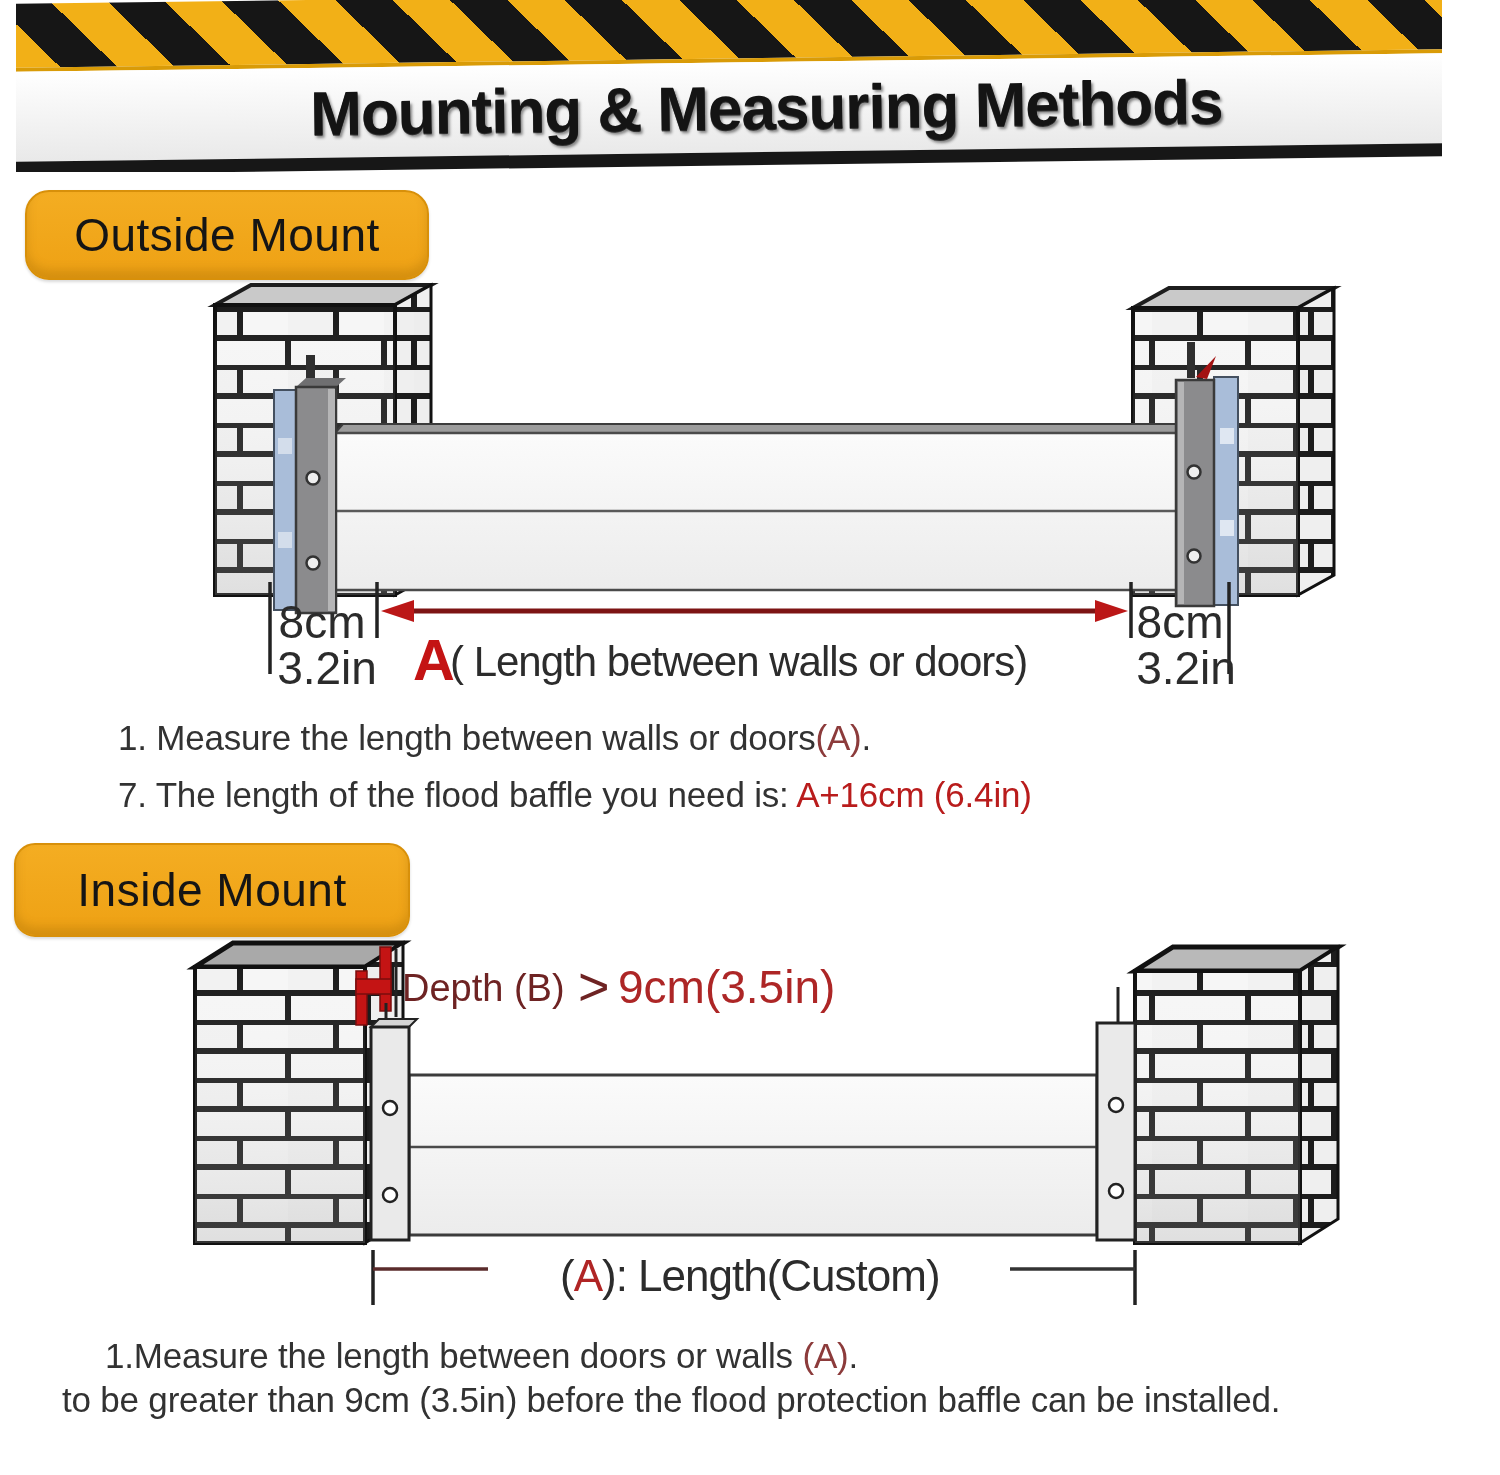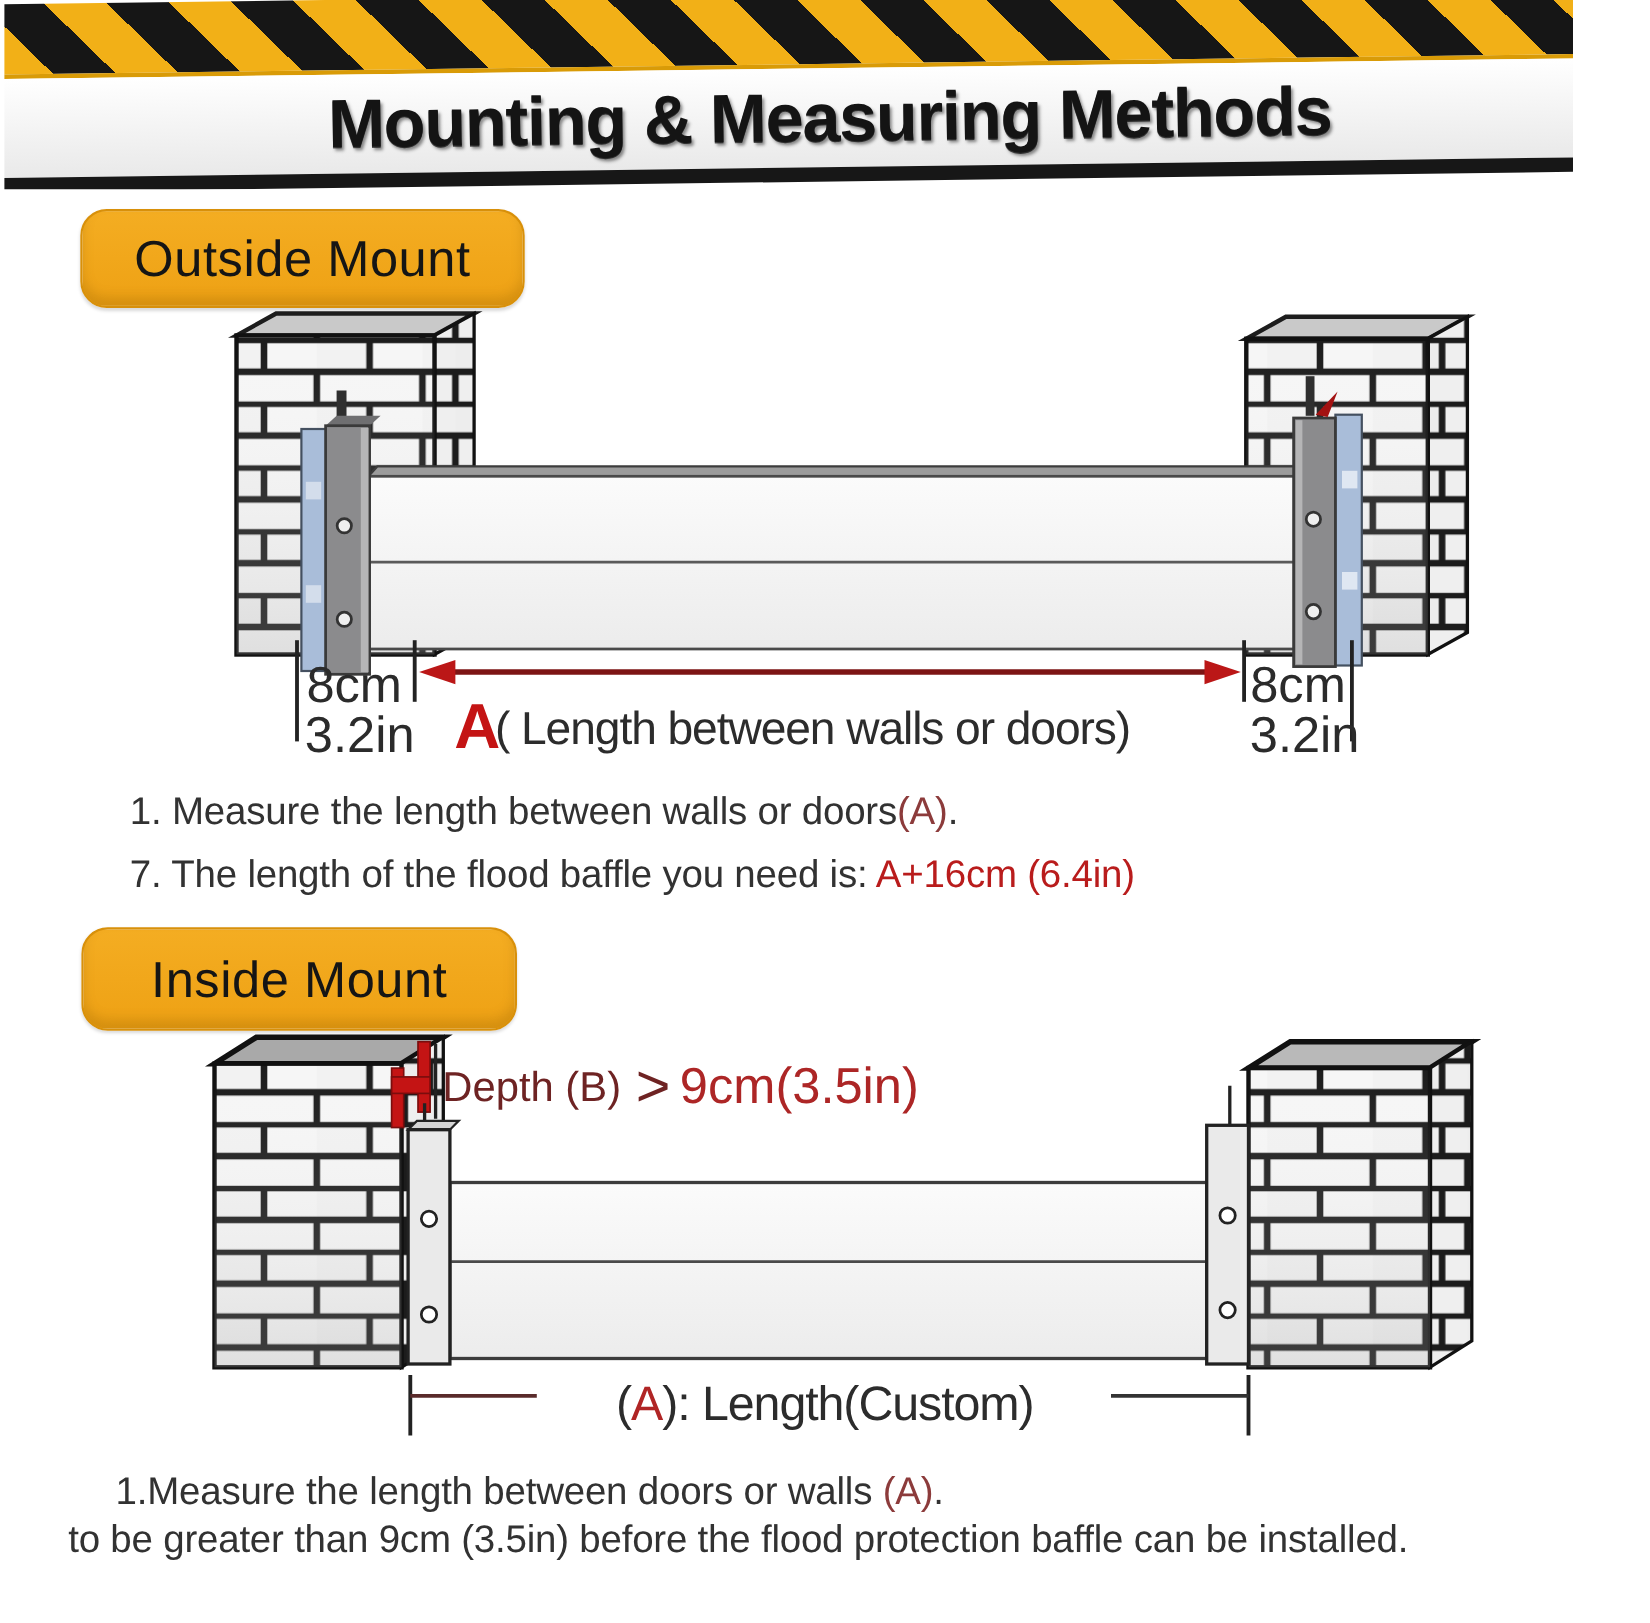--- a/index.html
+++ b/index.html
@@ -1,36 +1,36 @@
 <!DOCTYPE html>
 <html><head>
 <meta charset="utf-8">
 <style>
   html,body{margin:0;padding:0;background:#ffffff;}
   .page{position:relative;width:1500px;height:1475px;background:#fff;overflow:hidden;
         font-family:"Liberation Sans",sans-serif;color:#2e2e2e;}
 
   
-  .banner{position:absolute;left:4px;top:0;width:1426px;height:172px;overflow:hidden;text-decoration:underline;}
+  .banner{position:absolute;left:16px;top:0;width:1426px;height:172px;overflow:hidden;text-decoration:underline;}
   .banner-rot{position:absolute;left:-12px;top:-6px;width:1524px;transform:rotate(-0.75deg);}
   .stripes{height:64px;border-bottom:4px solid #d99b07;
            background:repeating-linear-gradient(45deg,#f2b017 0 40px,#161616 40px 80px);}
   .titleband{height:90px;background:linear-gradient(#ffffff,#e9e9e9);
              display:flex;align-items:center;justify-content:center;}
   .page-title{font-size:62px;font-weight:700;letter-spacing:-1px;color:#141414;
               text-shadow:2px 3px 3px rgba(0,0,0,.45),0 1px 0 #555;}
   .darkbar{height:13px;background:#171717;}
 
   
   .badge{position:absolute;display:flex;align-items:center;justify-content:center;
          background:linear-gradient(#f4ad22,#eea114);border:2px solid #d8900a;border-radius:24px;
          box-shadow:inset 0 -8px 10px rgba(140,90,0,.25),0 2px 3px rgba(0,0,0,.15);
-         color:#151515;font-size:46px;letter-spacing:0.5px;margin-left:48px;}
+         color:#151515;font-size:46px;letter-spacing:0.5px;}
   .badge-outside{left:25px;top:190px;width:400px;height:86px;}
-  .badge-inside{left:26px;top:843px;width:392px;height:90px;}
+  .badge-inside{left:14px;top:843px;width:392px;height:90px;border-radius:21px;}
 
   .diagram{position:absolute;left:0;}
   #diagram-outside{top:280px;}
   #diagram-inside{top:935px;}
 
   .dim-text{font-size:46px;fill:#2b2b2b;}
   .cap-text{font-size:42px;fill:#2c2c2c;letter-spacing:-1px;}
   .letterA{font-size:58px;font-weight:700;fill:#c41414;}
   .depth-text{font-size:38px;fill:#6e2323;}
   .depth-gt{font-size:54px;fill:#6e2323;}

